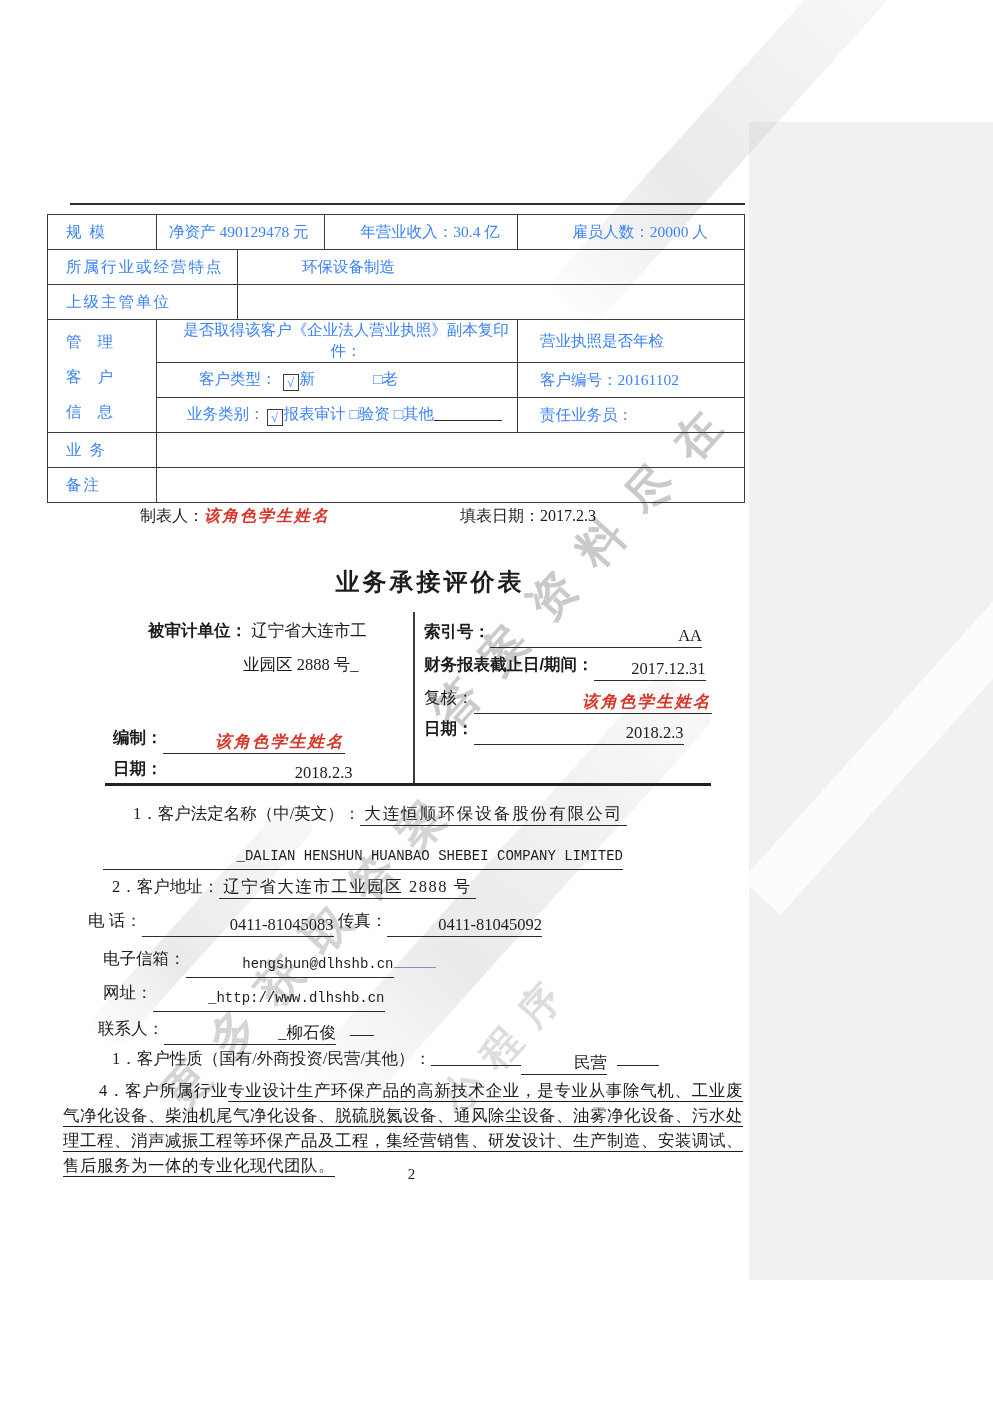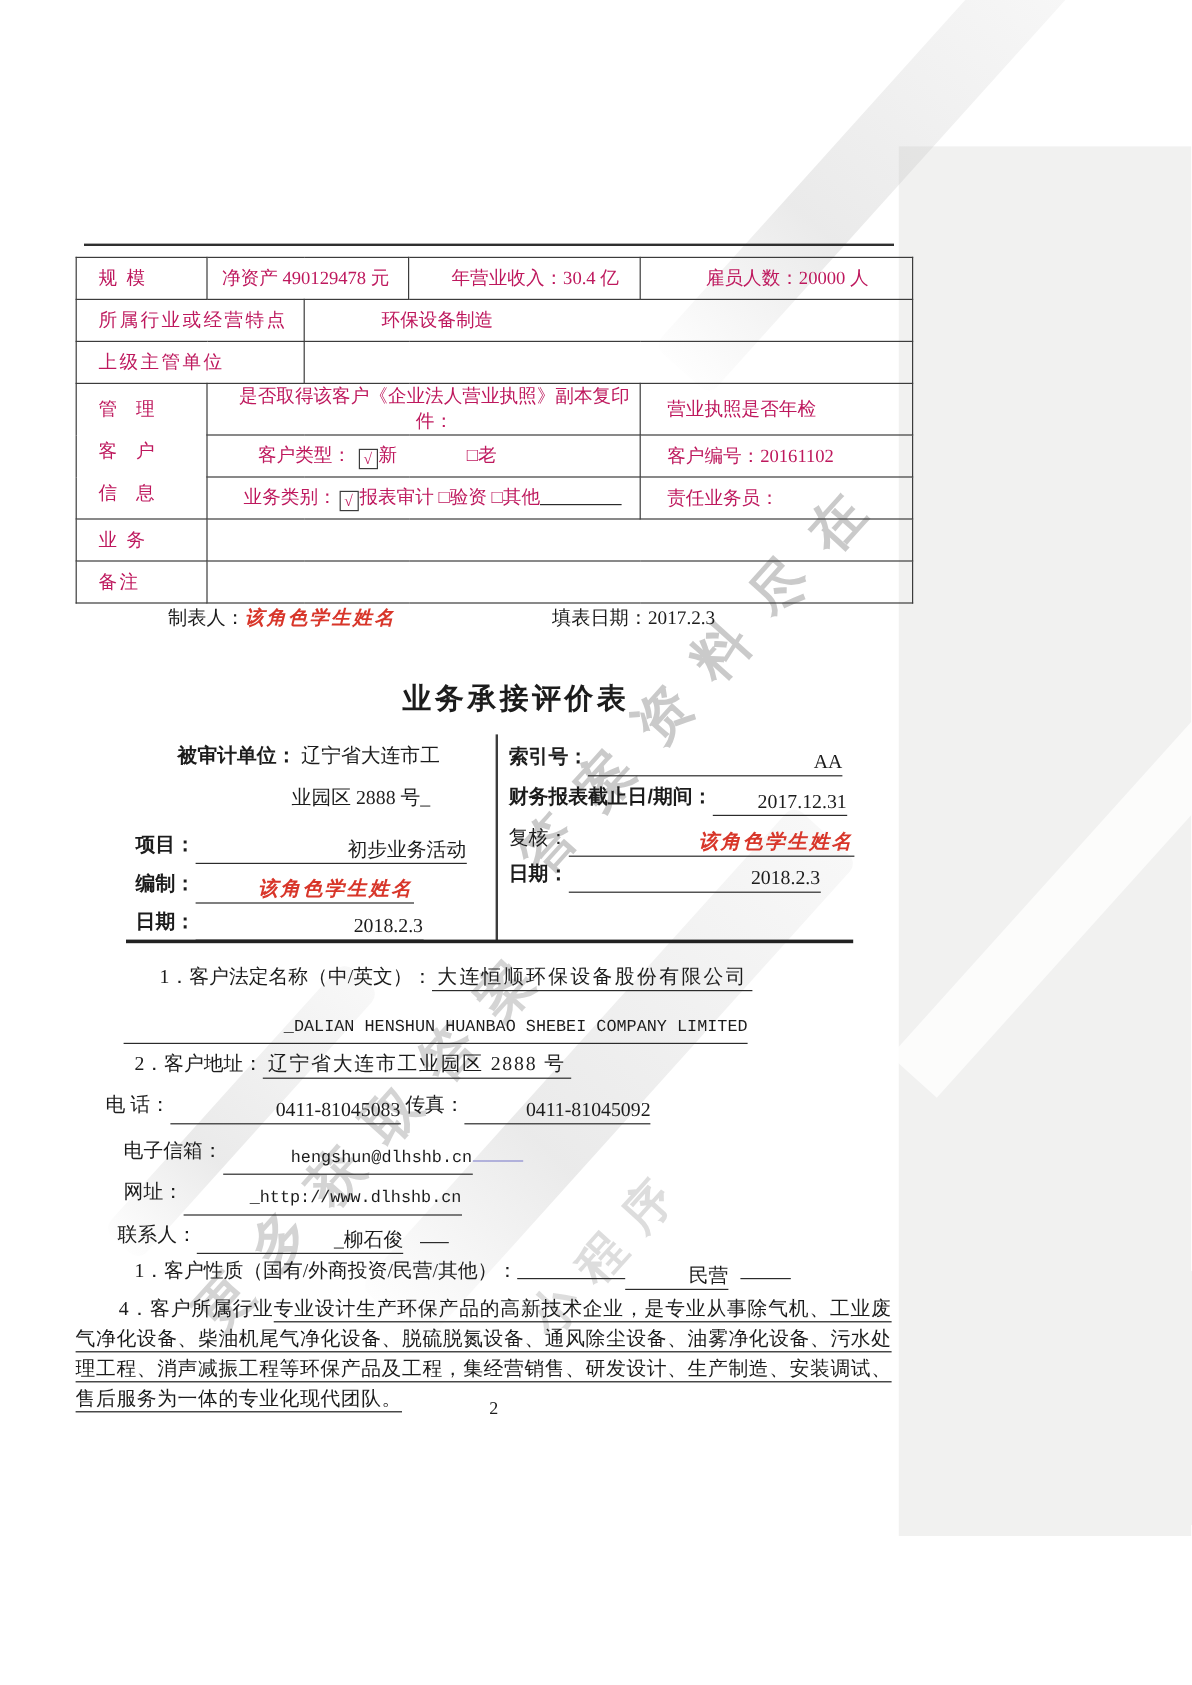--- a/index.html
+++ b/index.html
@@ -30,23 +30,23 @@
   .wm-t2 { left:148px; top:1082px; transform:rotate(-48deg); font-size:46px;
            letter-spacing:24px; color:rgba(148,148,148,0.40); }
   .wm-t3 { left:428px; top:1088px; transform:rotate(-48deg); font-size:40px;
            letter-spacing:18px; color:rgba(158,158,158,0.35); }
 
   .content { position:absolute; inset:0; z-index:2; }
 
   .topline { position:absolute; left:70px; top:203px; width:675px; height:2px; background:#2f2f2f; }
 
   
-  table.main { position:absolute; left:63px; top:214px; width:697px;
+  table.main { position:absolute; left:47px; top:214px; width:697px;
                border-collapse:collapse; table-layout:fixed;
-               font-size:15.5px; color:#be185d; }
+               font-size:15.5px; color:#3b82f6; }
   table.main td { border:1.5px solid #3c3c3c; vertical-align:middle; padding:0 0 0 18px; height:35px; }
   td.lab { padding-left:27px; letter-spacing:2px; }
   td.ctr { text-align:center; padding:0; }
   td.mgmt { padding-left:27px; letter-spacing:6px; }
   td.mgmt div { line-height:35px; }
   .cbox { display:inline-block; width:16px; height:17px; border:1.5px solid #3c3c3c;
           text-align:center; line-height:16px; font-size:13px; vertical-align:-3px;
           margin:0 1px 0 6px; padding:0; }
   .blank-u { display:inline-block; border-bottom:1.4px solid #2b2b2b; height:14px; vertical-align:-2px; }
 
@@ -155,23 +155,20 @@
     </div>
     <div class="abs fs16" style="left:460px; top:506px;">填表日期：2017.2.3</div>
 
     <div class="title">业务承接评价表</div>
 
     <div class="abs fs17" style="left:148px; top:620px;">
       <span class="blab">被审计单位：</span>&nbsp;<span>辽宁省大连市工</span>
     </div>
     <div class="abs fs17" style="left:243px; top:655px;">业园区 2888 号_</div>
 
-    <div class="abs fs17" style="left:113px; top:694px;">
-      <span class="blab">项目：</span><span class="uv left" style="width:226px; padding-left:28px;">初步业务活动</span>
-    </div>
     <div class="abs fs17" style="left:113px; top:727px;">
       <span class="blab">编制：</span><span class="uv" style="width:182px;"><span class="red">该角色学生姓名</span></span>
     </div>
     <div class="abs fs17" style="left:113px; top:758px;">
       <span class="blab">日期：</span><span class="uv" style="width:190px;">2018.2.3</span>
     </div>
 
     <div class="abs fs17" style="left:424px; top:621px;">
       <span class="blab">索引号：</span><span class="uv left" style="width:212px; padding-left:45px;">AA</span>
     </div>

